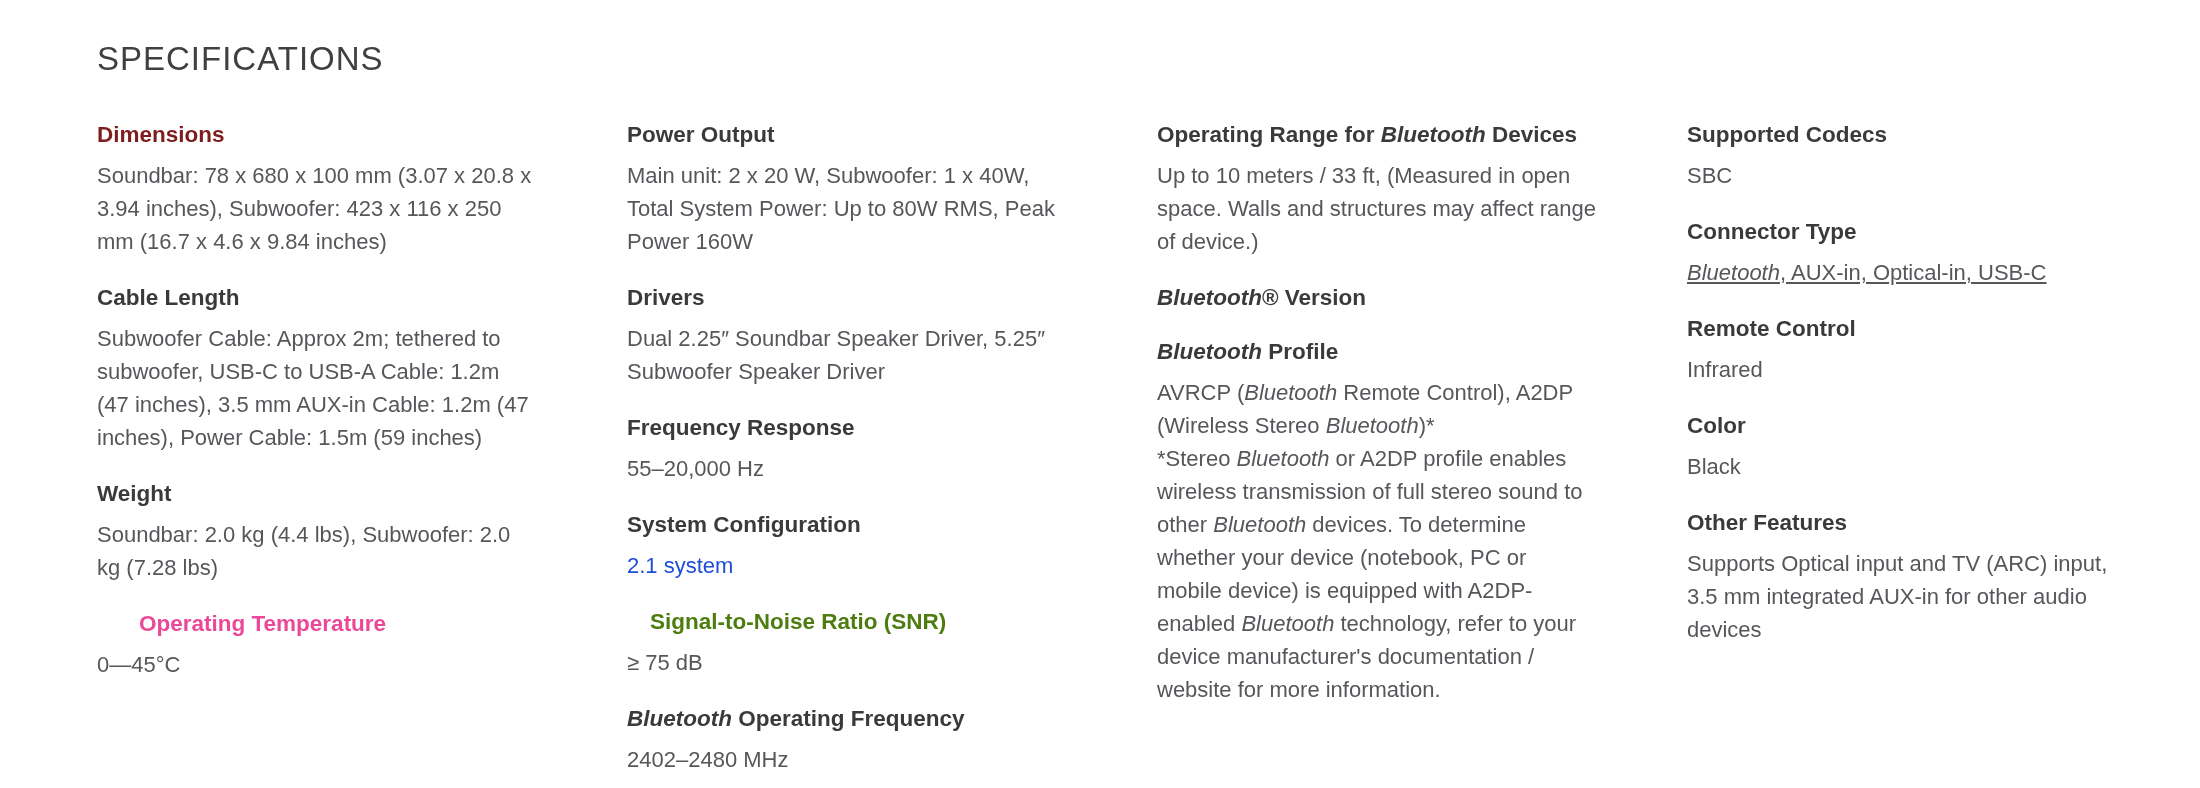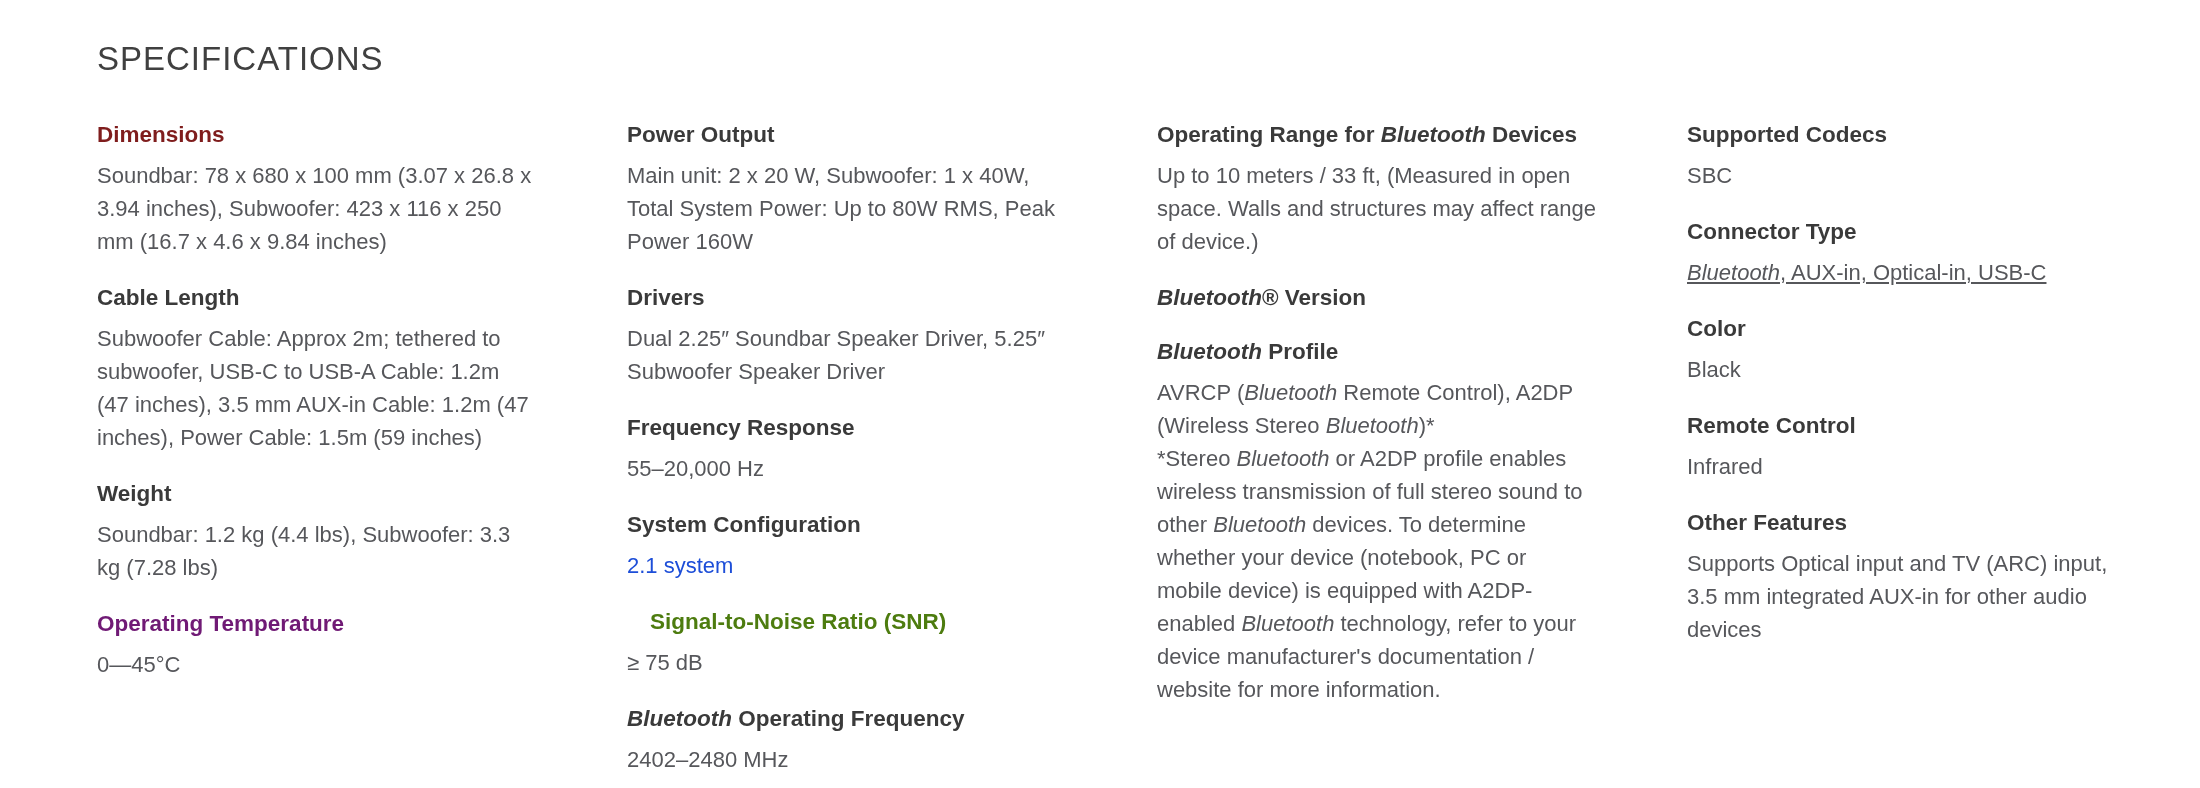--- a/index.html
+++ b/index.html
@@ -56,32 +56,32 @@
 </style>
 </head>
 <body style="background: rgb(255, 255, 255);">
 
 <div class="page">
   <h1 class="title" style="color: rgb(64, 64, 64);">SPECIFICATIONS</h1>
   <div class="columns" id="columns">
       <div class="column">
         <div class="section">
           <h2 class="spec-heading" style="color: #7f1d1d;">Dimensions</h2>
-          <p class="spec-value" style="color: rgb(86, 87, 91);">Soundbar: 78 x 680 x 100 mm (3.07 x 26.8 x 3.94 inches), Subwoofer: 423 x 116 x 250 mm (16.7 x 4.6 x 9.84 inches)</p>
+          <p class="spec-value" style="color: rgb(86, 87, 91);">Soundbar: 78 x 680 x 100 mm (3.07 x 20.8 x 3.94 inches), Subwoofer: 423 x 116 x 250 mm (16.7 x 4.6 x 9.84 inches)</p>
         </div>
         <div class="section">
           <h2 class="spec-heading" style="color: rgb(58, 58, 58);">Cable Length</h2>
           <p class="spec-value" style="color: rgb(86, 87, 91);">Subwoofer Cable: Approx 2m; tethered to subwoofer, USB-C to USB-A Cable: 1.2m (47 inches), 3.5 mm AUX-in Cable: 1.2m (47 inches), Power Cable: 1.5m (59 inches)</p>
         </div>
         <div class="section">
           <h2 class="spec-heading" style="color: rgb(58, 58, 58);">Weight</h2>
-          <p class="spec-value" style="color: rgb(86, 87, 91);">Soundbar: 1.2 kg (4.4 lbs), Subwoofer: 3.3 kg (7.28 lbs)</p>
+          <p class="spec-value" style="color: rgb(86, 87, 91);">Soundbar: 2.0 kg (4.4 lbs), Subwoofer: 2.0 kg (7.28 lbs)</p>
         </div>
         <div class="section">
-          <h2 class="spec-heading" style="color: #701a75;">Operating Temperature</h2>
+          <h2 class="spec-heading" style="color: #ec4899; margin-left: 42px;">Operating Temperature</h2>
           <p class="spec-value" style="color: rgb(86, 87, 91);">0—45°C</p>
         </div>
       </div>
       <div class="column">
         <div class="section">
           <h2 class="spec-heading" style="color: rgb(58, 58, 58);">Power Output</h2>
           <p class="spec-value" style="color: rgb(86, 87, 91);">Main unit: 2 x 20 W, Subwoofer: 1 x 40W, Total System Power: Up to 80W RMS, Peak Power 160W</p>
         </div>
         <div class="section">
           <h2 class="spec-heading" style="color: rgb(58, 58, 58);">Drivers</h2>
@@ -121,26 +121,26 @@
       <div class="column">
         <div class="section">
           <h2 class="spec-heading" style="color: rgb(58, 58, 58);">Supported Codecs</h2>
           <p class="spec-value" style="color: rgb(86, 87, 91);">SBC</p>
         </div>
         <div class="section">
           <h2 class="spec-heading" style="color: rgb(58, 58, 58);">Connector Type</h2>
           <p class="spec-value" style="color: rgb(86, 87, 91); text-decoration: underline;"><i>Bluetooth</i>, AUX-in, Optical-in, USB-C</p>
         </div>
         <div class="section">
+          <h2 class="spec-heading" style="color: rgb(58, 58, 58);">Remote Control</h2>
+          <p class="spec-value" style="color: rgb(86, 87, 91);">Infrared</p>
+        </div>
+        <div class="section">
           <h2 class="spec-heading" style="color: rgb(58, 58, 58);">Color</h2>
           <p class="spec-value" style="color: rgb(86, 87, 91);">Black</p>
-        </div>
-        <div class="section">
-          <h2 class="spec-heading" style="color: rgb(58, 58, 58);">Remote Control</h2>
-          <p class="spec-value" style="color: rgb(86, 87, 91);">Infrared</p>
         </div>
         <div class="section">
           <h2 class="spec-heading" style="color: rgb(58, 58, 58);">Other Features</h2>
           <p class="spec-value" style="color: rgb(86, 87, 91);">Supports Optical input and TV (ARC) input, 3.5 mm integrated AUX-in for other audio devices</p>
         </div>
       </div>
     </div>
 </div>
 
 </body></html>

